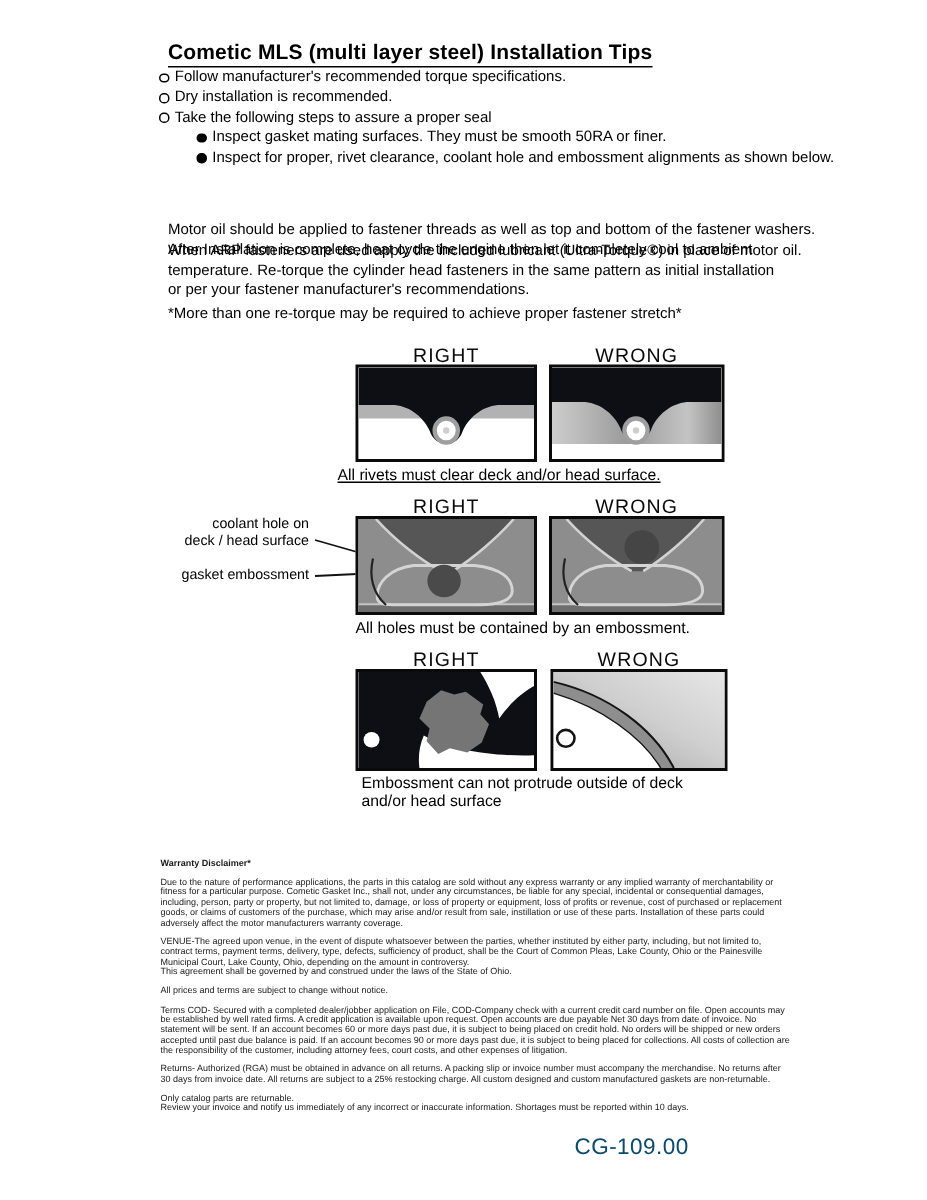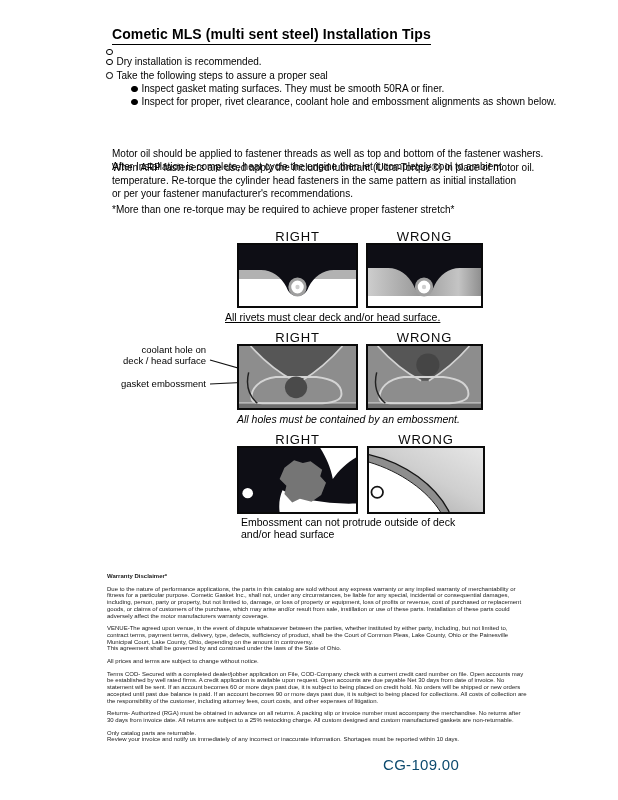--- a/index.html
+++ b/index.html
@@ -37,25 +37,26 @@
   .legal .lh{font-weight:bold;margin-bottom:6px;}
   .legal p{margin:0 0 6px 0;white-space:pre-line;}
   
   .footer-num{left:383px;top:756px;font-size:15px;letter-spacing:.3px;color:#0c4a6e;}
 </style>
 </head>
 <body>
 
 <div id="page">
 
-  <div class="abs doc-title">Cometic MLS (multi sent steel) Installation Tips</div>
+  <div class="abs doc-title">Cometic MLS (multi layer steel) Installation Tips</div>
 
   <div class="abs bullets">
     <div class="brow">
       <span class="mk open"></span>
+      <span>Follow manufacturer's recommended torque specifications.</span>
     </div>
     <div class="brow">
       <span class="mk open"></span>
       <span>Dry installation is recommended.</span>
     </div>
     <div class="brow">
       <span class="mk open"></span>
       <span>Take the following steps to assure a proper seal</span>
     </div>
     <div class="brow sub">
@@ -140,21 +141,21 @@
       <path d="M10 0 C24 16 42 30 55 37 L63 37 C77 28 94 13 105 0 Z" fill="#565656"></path>
       <path d="M10 0 C24 16 42 30 55 37" stroke="#d2d2d2" stroke-width="1.8" fill="none"></path>
       <path d="M105 0 C94 13 77 28 63 37" stroke="#d2d2d2" stroke-width="1.8" fill="none"></path>
       <rect x="0" y="61" width="117" height="5" fill="#6e6e6e"></rect>
       <line x1="0" y1="60.5" x2="117" y2="60.5" stroke="#c6c6c6" stroke-width="1.4"></line>
       <path d="M12 56 C11 45 21 35 37 33 L78 33 C96 35 104 42 104 51 C104 58 95 61 78 61 L27 61 C17 61 12 60 12 56 Z" fill="none" stroke="#d4d4d4" stroke-width="2"></path>
       <path d="M9 28 C6 41 9 53 18 61" stroke="#222222" stroke-width="1.5" fill="none"></path>
       <circle cx="62" cy="20" r="12" fill="#454545"></circle>
     </svg>
   </div>
-  <div class="abs fig-caption" style="left:237px;top:413px;width:300px;font-style:italic;">All holes must be contained by an embossment.</div>
+  <div class="abs fig-caption" style="left:237px;top:413px;width:300px;">All holes must be contained by an embossment.</div>
 
   <div class="abs fig-label" style="left:237px;top:432px;width:121px;">RIGHT</div>
   <div class="abs fig-label" style="left:367px;top:432px;width:118px;">WRONG</div>
 
   <div class="abs fig-box" style="left:237px;top:446px;width:121px;height:68px;">
     <svg viewBox="0 0 121 68" preserveAspectRatio="none">
       <rect width="121" height="68" fill="#0e0e15"></rect>
       <path d="M84 0 C90 10 95 21 97 33 C103 24 112 15 121 10 V0 Z" fill="#ffffff"></path>
       <path d="M42 68 C41 60 42 52 45 45 C62 55 92 60 121 59 V68 Z" fill="#ffffff"></path>
       <path d="M47 21 L57 13 L66 16 L74 14 L86 23 L84 30 L90 37 L85 50 L75 57 L63 54 L55 58 L47 49 L49 40 L42 33 Z" fill="#757575"></path>

